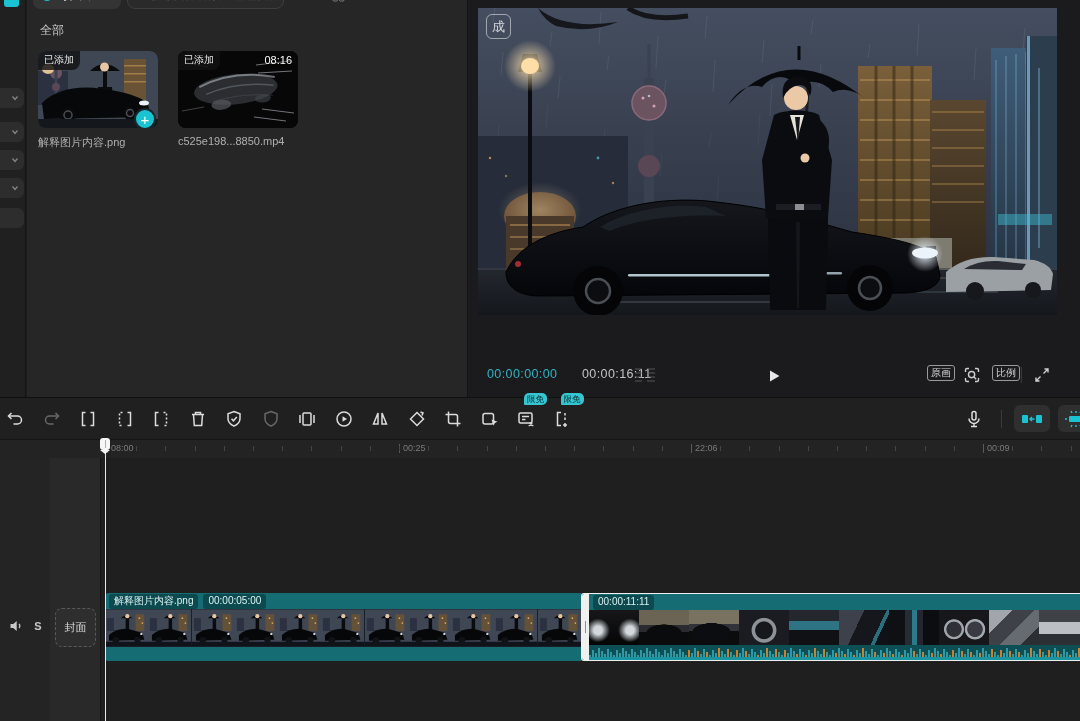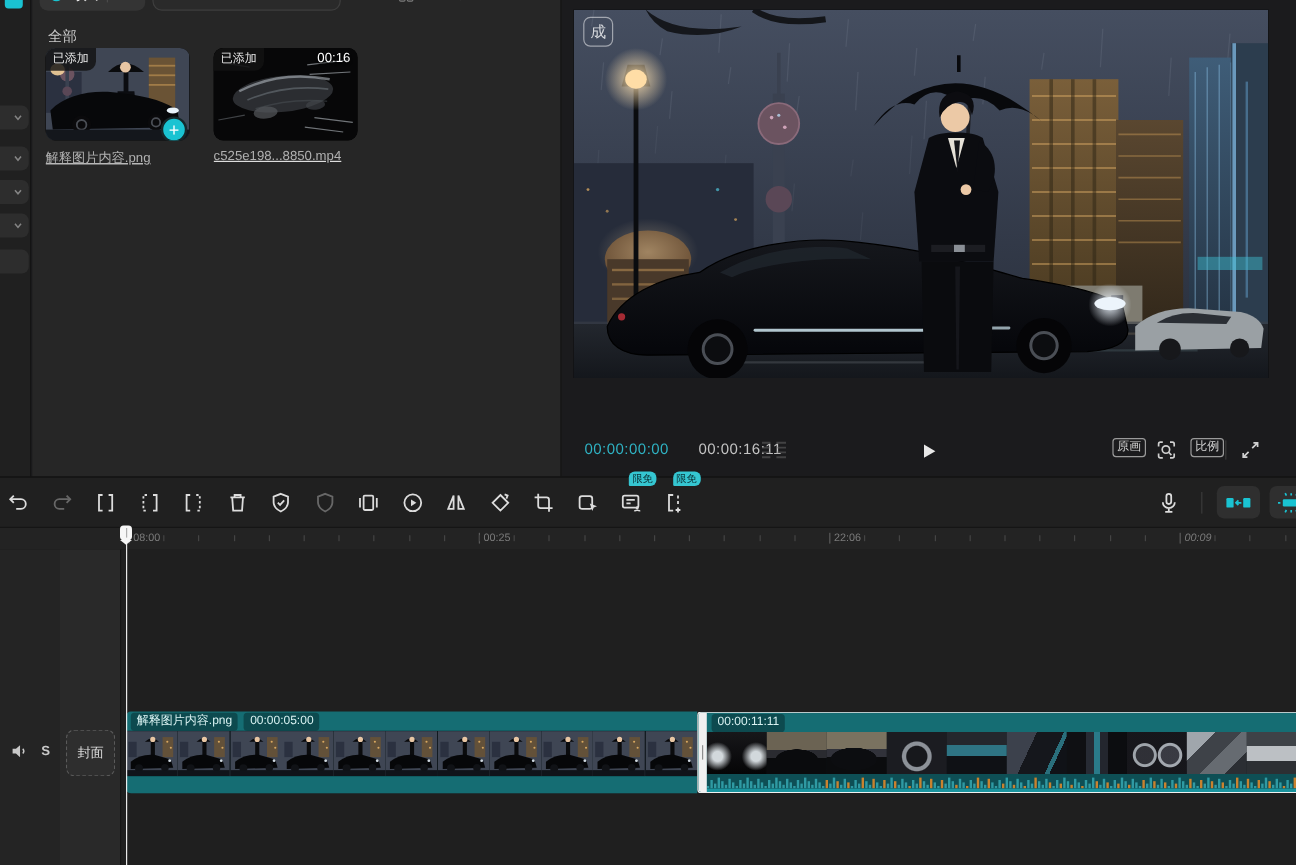--- a/index.html
+++ b/index.html
@@ -22,21 +22,21 @@
   .import-btn { position:absolute; left:6px; top:0; width:88px; height:28px; background:#343434; border:none; border-radius:7px; color:#e8e8e8; font-size:12px; display:flex; align-items:center; gap:5px; padding:0 8px; font-family:inherit; }
   .import-dot { width:12px; height:12px; border-radius:50%; background:#19c3cf; flex:none; }
   .import-sep { width:1px; height:14px; background:#4a4a4a; margin-left:2px; }
   .search-box { position:absolute; left:100px; top:0; width:157px; height:28px; background:#2a2a2a; border:1px solid #3e3e3e; border-radius:8px; display:flex; align-items:center; padding:0 7px; gap:5px; }
   .search-box input { flex:1; min-width:0; background:transparent; border:none; outline:none; color:#bbb; font-size:11px; font-family:inherit; }
   .search-box input::placeholder { color:#6e6e6e; }
   .view-icon { position:absolute; top:3px; width:22px; height:22px; display:flex; align-items:center; justify-content:center; opacity:.75; }
 
   .section-label { position:absolute; left:13px; top:22px; font-size:12px; color:#c9c9c9; }
 
-  .thumb-card { position:absolute; top:40px; width:116px;text-decoration:underline; }
+  .thumb-card { position:absolute; top:51px; width:116px; }
   .thumb-card.c1 { left:11px; } .thumb-card.c2 { left:151px; }
   .thumb { position:relative; width:120px; height:77px; border-radius:8px; overflow:hidden; background:#000; }
   .thumb svg { display:block; }
   .added-badge { position:absolute; top:0; left:0; background:rgba(18,18,18,.82); color:#e8e8e8; font-size:10px; padding:2px 6px 3px; border-radius:8px 0 8px 0; }
   .thumb-dur { position:absolute; top:3px; right:6px; color:#fff; font-size:11px; text-shadow:0 1px 2px rgba(0,0,0,.9); }
   .thumb-add { position:absolute; right:2px; bottom:-2px; width:22px; height:22px; border-radius:50%; background:#1ac3d2; border:2px solid #16282b; color:#fff; font-size:15px; line-height:17px; text-align:center; padding:0; }
   .thumb-name { margin-top:7px; font-size:11px; color:#b0b0b0; width:120px; white-space:nowrap; overflow:hidden; text-overflow:ellipsis; }
 
   
   .preview-panel { position:absolute; top:0; left:469px; width:611px; height:398px; background:#1b1b1d; }
@@ -229,21 +229,21 @@
               <path d="M22 32 Q58 18 98 30" stroke="#b9c1c9" stroke-width="2" fill="none" opacity=".55"></path>
               <path d="M28 40 Q60 30 96 38" stroke="#8d959d" stroke-width="1.4" fill="none" opacity=".4"></path>
               <path d="M34 48 Q64 42 94 48" stroke="#5d646b" stroke-width="1.2" fill="none" opacity=".35"></path>
               <ellipse cx="42" cy="52" rx="10" ry="5" fill="#55585d" opacity=".7"></ellipse>
               <ellipse cx="84" cy="50" rx="8" ry="4" fill="#45484d" opacity=".6"></ellipse>
             </g>
             <path d="M78 14 L112 10 M80 22 L114 20 M84 58 L116 62 M76 66 L108 70" stroke="#d9e1e8" stroke-width="1" opacity=".5"></path>
             <path d="M6 12 L30 16 M4 60 L26 56" stroke="#aab2ba" stroke-width="1" opacity=".35"></path>
           </svg>
           <span class="added-badge">已添加</span>
-          <span class="thumb-dur">00:16</span>
+          <span class="thumb-dur">08:16</span>
         </div>
         <div class="thumb-name">c525e198...8850.mp4</div>
       </div>
     </section>
 
     <section class="preview-panel">
       <div class="video-frame">
         <svg width="579" height="307" viewBox="0 0 579 307">
           <defs>
             <linearGradient id="skyg" x1="0" y1="0" x2="0" y2="1">
@@ -577,21 +577,21 @@
 
   <div class="timeline">
     <div class="ruler" id="ruler">
         <div class="maj" style="left: 107px;"></div>
         <span class="lab" style="left: 111px;">08:00</span>
         <div class="maj" style="left: 399px;"></div>
         <span class="lab" style="left: 403px;">00:25</span>
         <div class="maj" style="left: 691px;"></div>
         <span class="lab" style="left: 695px;">22:06</span>
         <div class="maj" style="left: 983px;"></div>
-        <span class="lab" style="left: 987px; font-style: italic;">00:09</span>
+        <span class="lab" style="left: 987px;">00:09</span>
         <div class="min" style="left: 136.2px;"></div>
         <div class="min" style="left: 165.4px;"></div>
         <div class="min" style="left: 194.6px;"></div>
         <div class="min" style="left: 223.8px;"></div>
         <div class="min" style="left: 253px;"></div>
         <div class="min" style="left: 282.2px;"></div>
         <div class="min" style="left: 311.4px;"></div>
         <div class="min" style="left: 340.6px;"></div>
         <div class="min" style="left: 369.8px;"></div>
         <div class="min" style="left: 399px;"></div>

